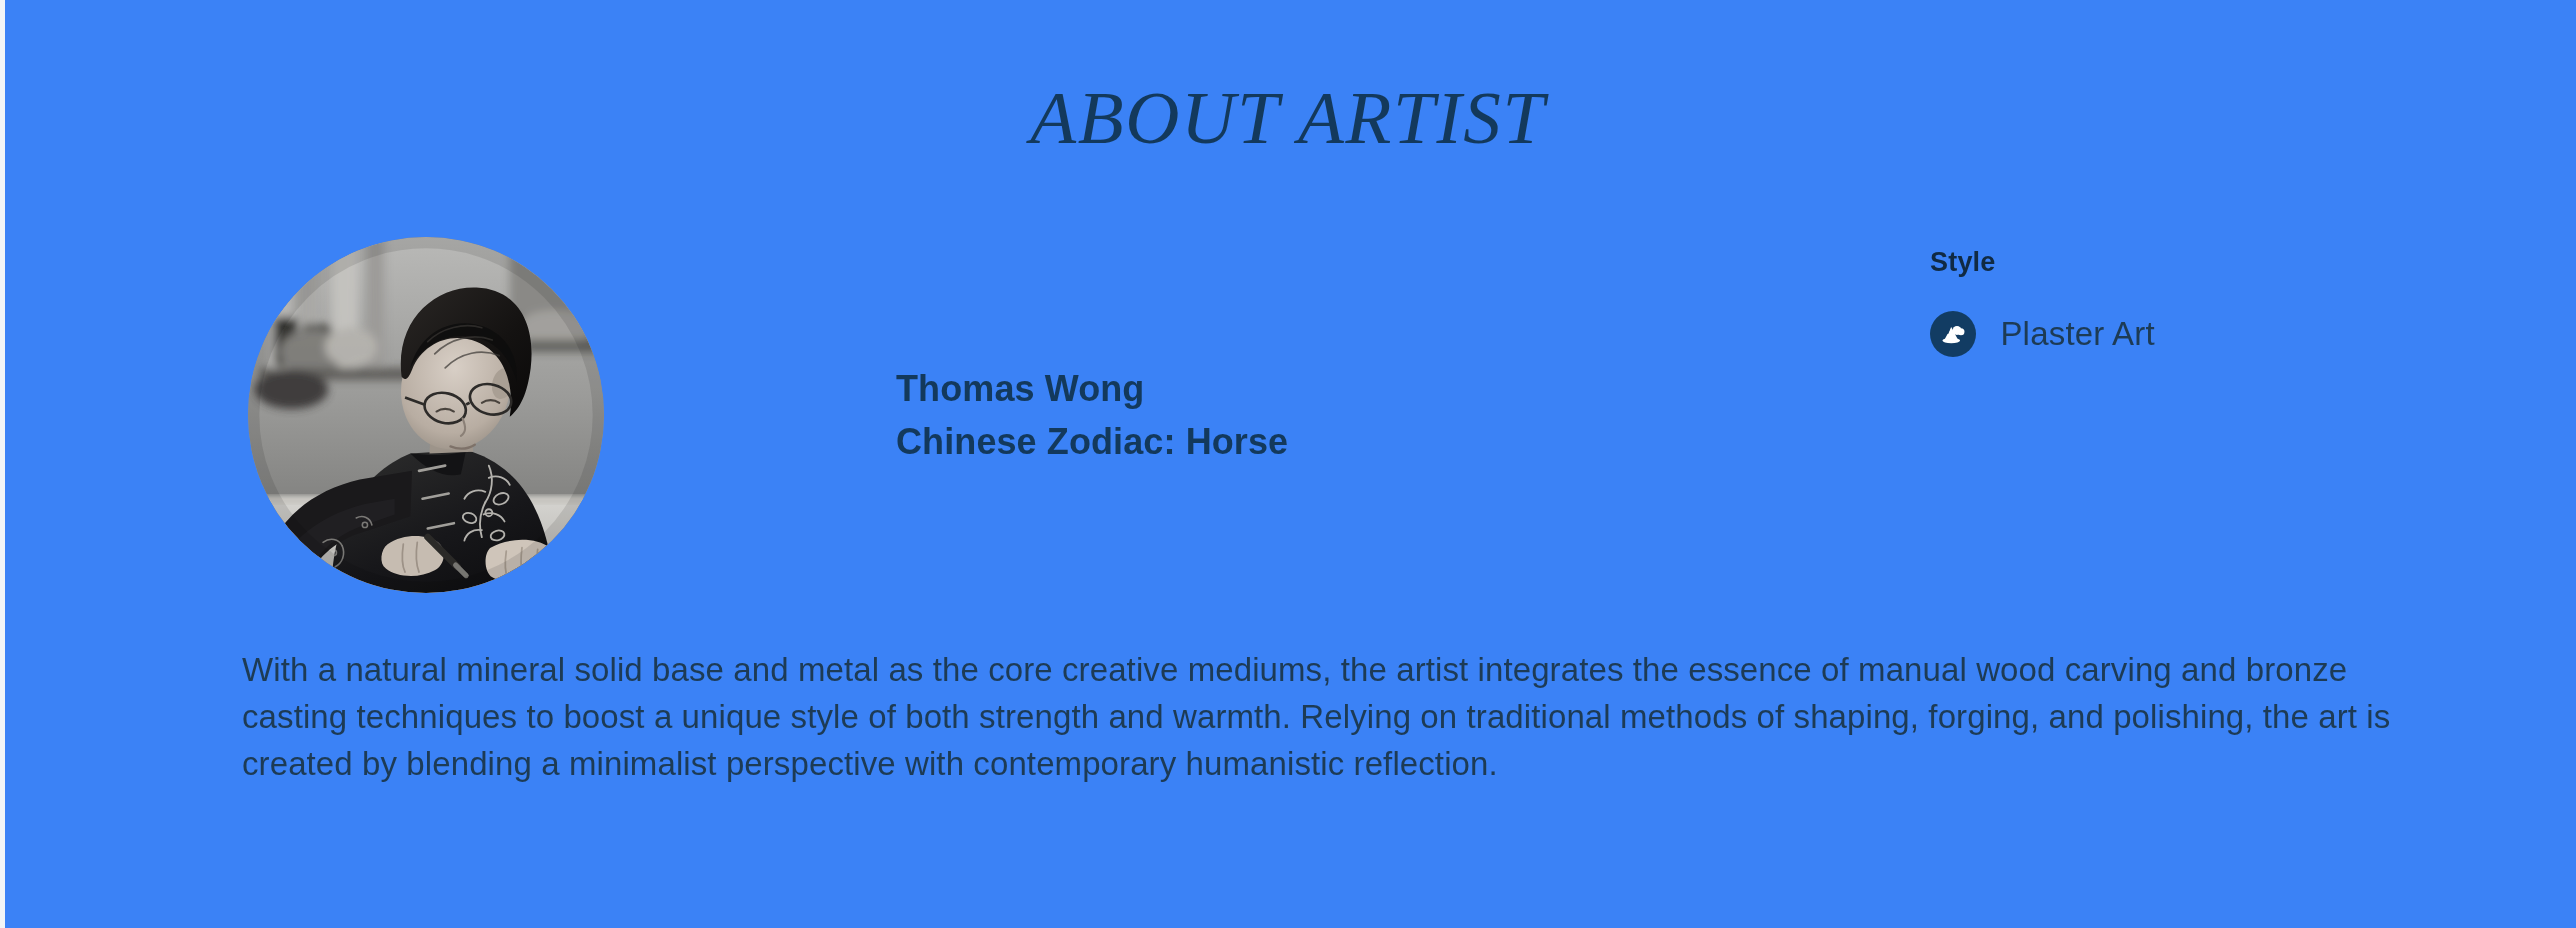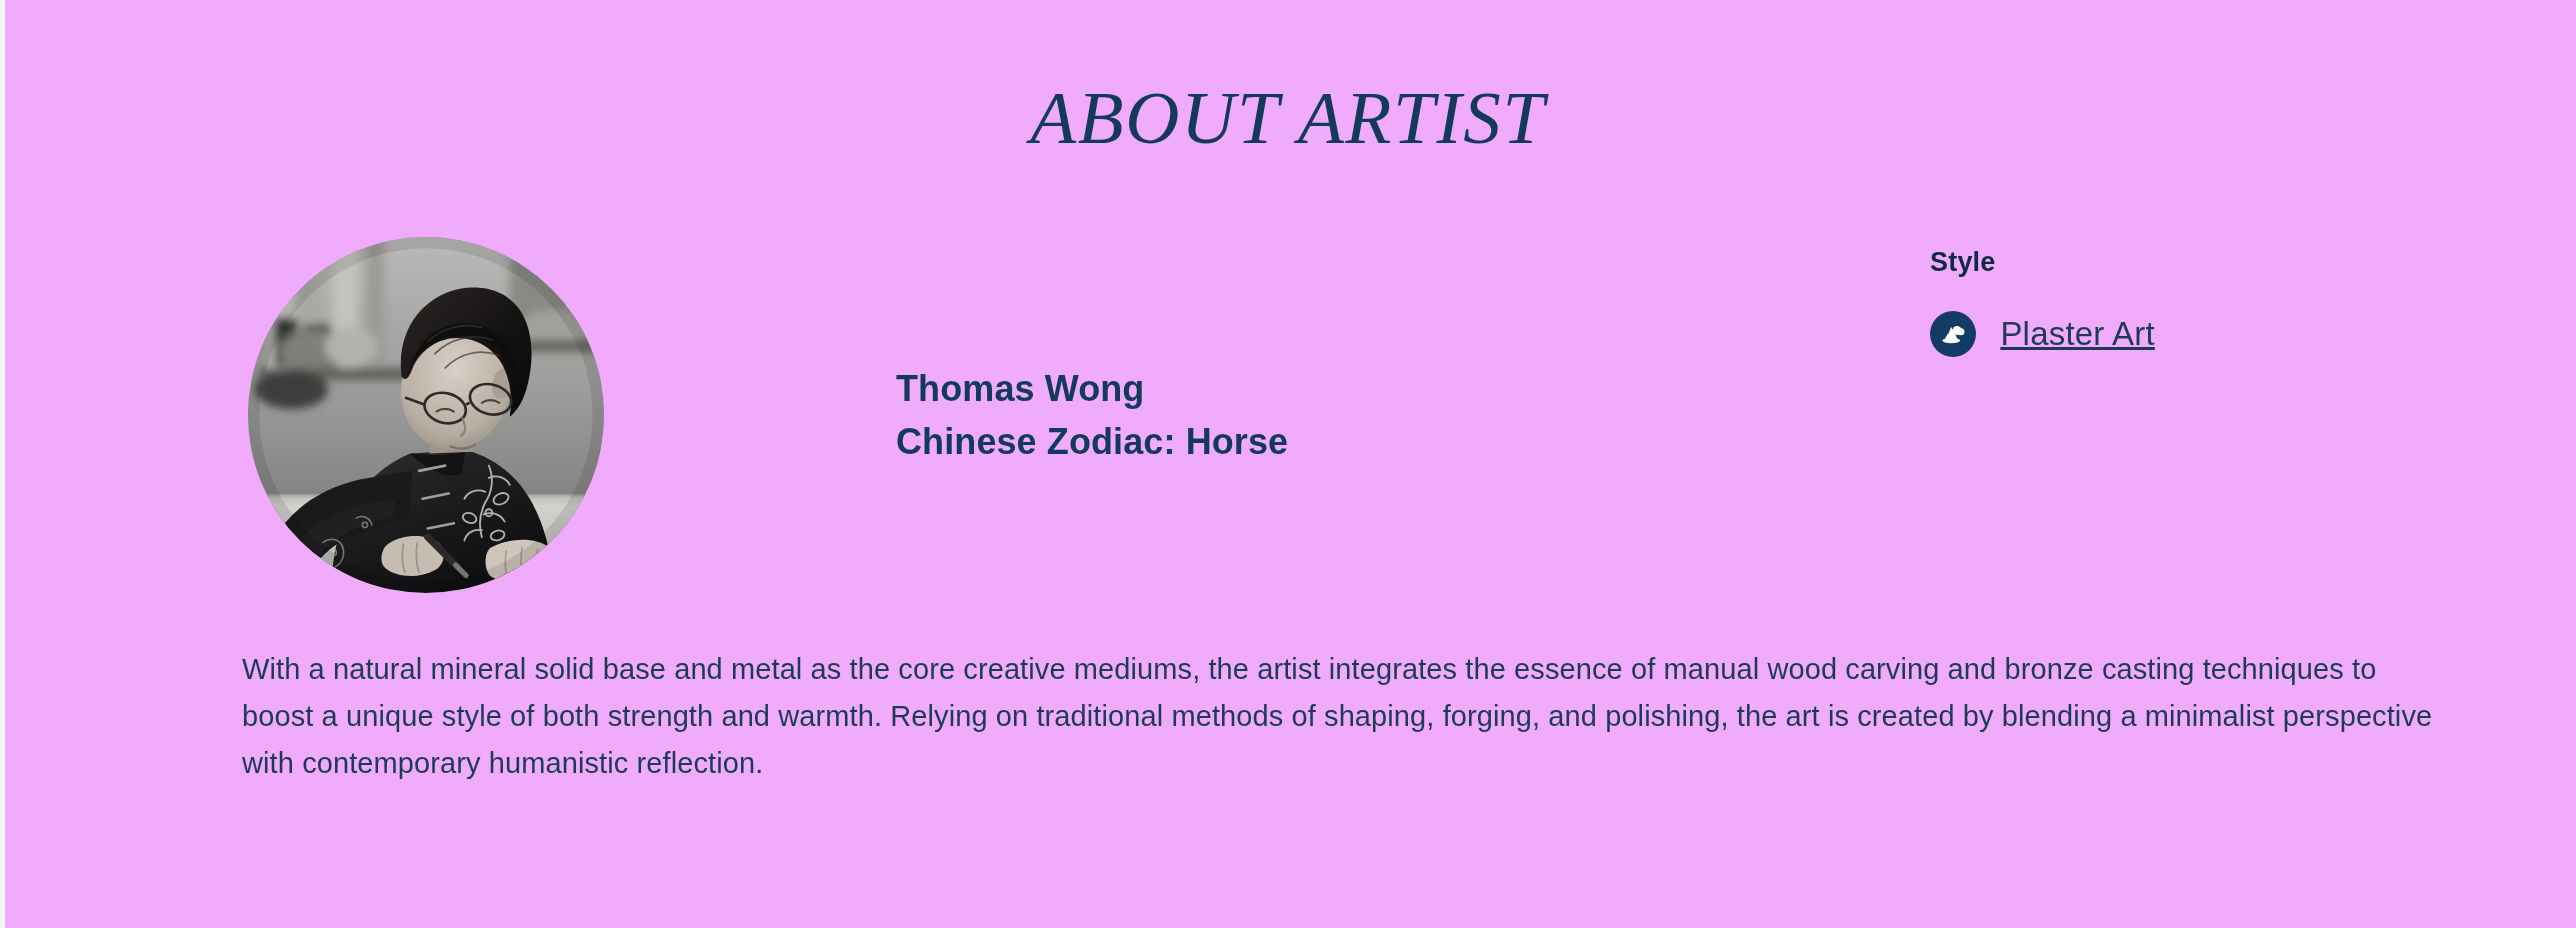--- a/index.html
+++ b/index.html
@@ -11,21 +11,21 @@
     height: 928px;
     background: #eef2f5;
     font-family: "Liberation Sans", sans-serif;
     overflow: hidden;
     position: relative;
   }
 
   #page {
     position: absolute;
     inset: 0;
-    background: #f0abfc;
+    background: #3b82f6;
   }
 
   
   .edge-strip {
     position: absolute;
     left: 0;
     top: 0;
     width: 5.2px;
     height: 100%;
     background: #f2f5f7;
@@ -108,30 +108,29 @@
     justify-content: center;
   }
   .style-badge svg { display: block; }
   .style-label {
     margin-left: 24.4px;
     font-size: 33px;
     font-weight: 300;
     color: #1d3b55;
     white-space: nowrap;
     letter-spacing: 0.2px;
-    text-decoration: underline;
   }
 
   
   .bio {
     position: absolute;
     top: 646px;
     left: 242px;
     width: 2198px;
-    font-size: 29px;
+    font-size: 33px;
     font-weight: 300;
     line-height: 47px;
     color: #1d3b55;
     letter-spacing: 0.1px;
   }
 </style>
 </head>
 <body>
 
 <div id="page">

